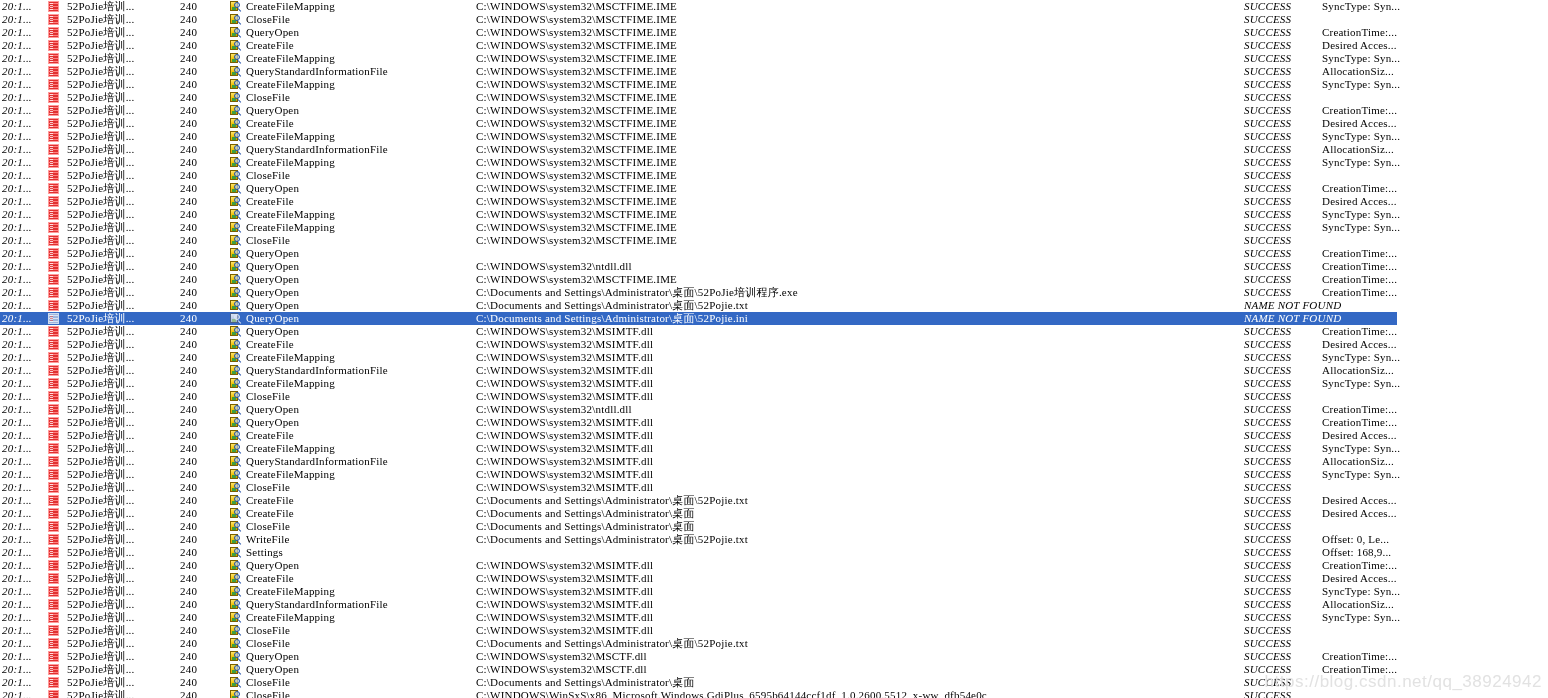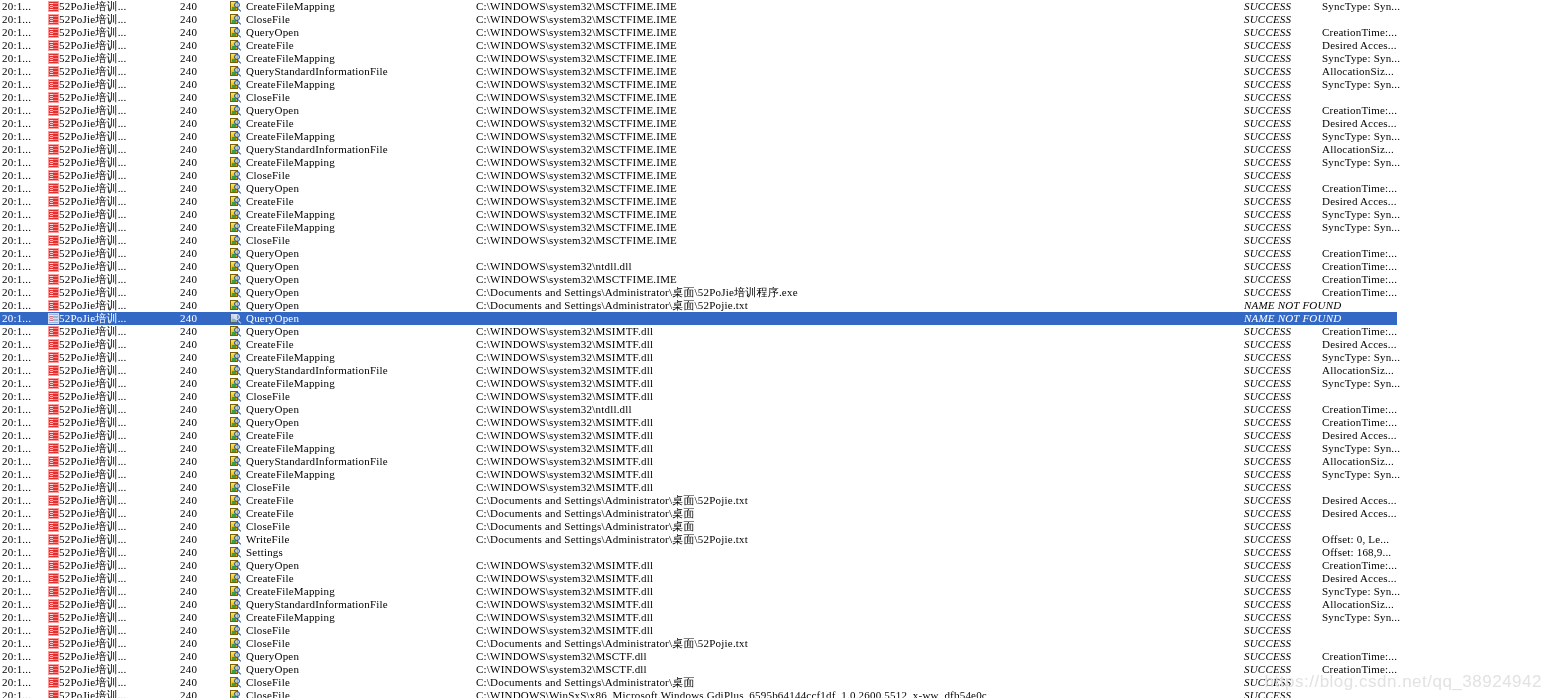--- a/index.html
+++ b/index.html
@@ -49,23 +49,23 @@
   .cell {
     position: absolute;
     top: 0;
     height: 13px;
     line-height: 13px;
     overflow: hidden;
     white-space: nowrap;
     z-index: 1;
     letter-spacing: 0.2px;
   }
-  .c-time   { left: 2px;    width: 44px; }
+  .c-time   { left: 2px;    width: 44px; font-style: italic; }
   .c-picon  { left: 48px;   width: 16px; }
-  .c-proc   { left: 59px;   width: 125px; }
+  .c-proc   { left: 67px;   width: 125px; }
   .c-pid    { left: 180px;  width: 44px; }
   .c-oicon  { left: 230px;  width: 14px; }
   .c-op     { left: 246px;  width: 240px; }
   .c-path   { left: 476px;  width: 680px; }
   .c-result { left: 1244px; width: 120px; font-style: italic; }
   .c-detail { left: 1322px; width: 220px; }
 
   
   .proc-icon {
     display: inline-block;
@@ -430,20 +430,21 @@
       <div class="cell c-detail"></div>
     </div>
     <div class="row selected">
       <div class="sel-bg"></div>
       <div class="cell c-time">20:1...</div>
       <div class="cell c-picon"><span class="proc-icon"></span></div>
       <div class="cell c-proc">52PoJie培训...</div>
       <div class="cell c-pid">240</div>
       <div class="cell c-oicon"><span class="op-icon"><span class="sheet"></span><span class="glass"></span><span class="handle"></span></span></div>
       <div class="cell c-op">QueryOpen</div>
+      <div class="cell c-path">C:\Documents and Settings\Administrator\桌面\52Pojie.ini</div>
       <div class="cell c-result">NAME NOT FOUND</div>
       <div class="cell c-detail"></div>
     </div>
     <div class="row">
       <div class="cell c-time">20:1...</div>
       <div class="cell c-picon"><span class="proc-icon"></span></div>
       <div class="cell c-proc">52PoJie培训...</div>
       <div class="cell c-pid">240</div>
       <div class="cell c-oicon"><span class="op-icon"><span class="sheet"></span><span class="glass"></span><span class="handle"></span></span></div>
       <div class="cell c-op">QueryOpen</div>

